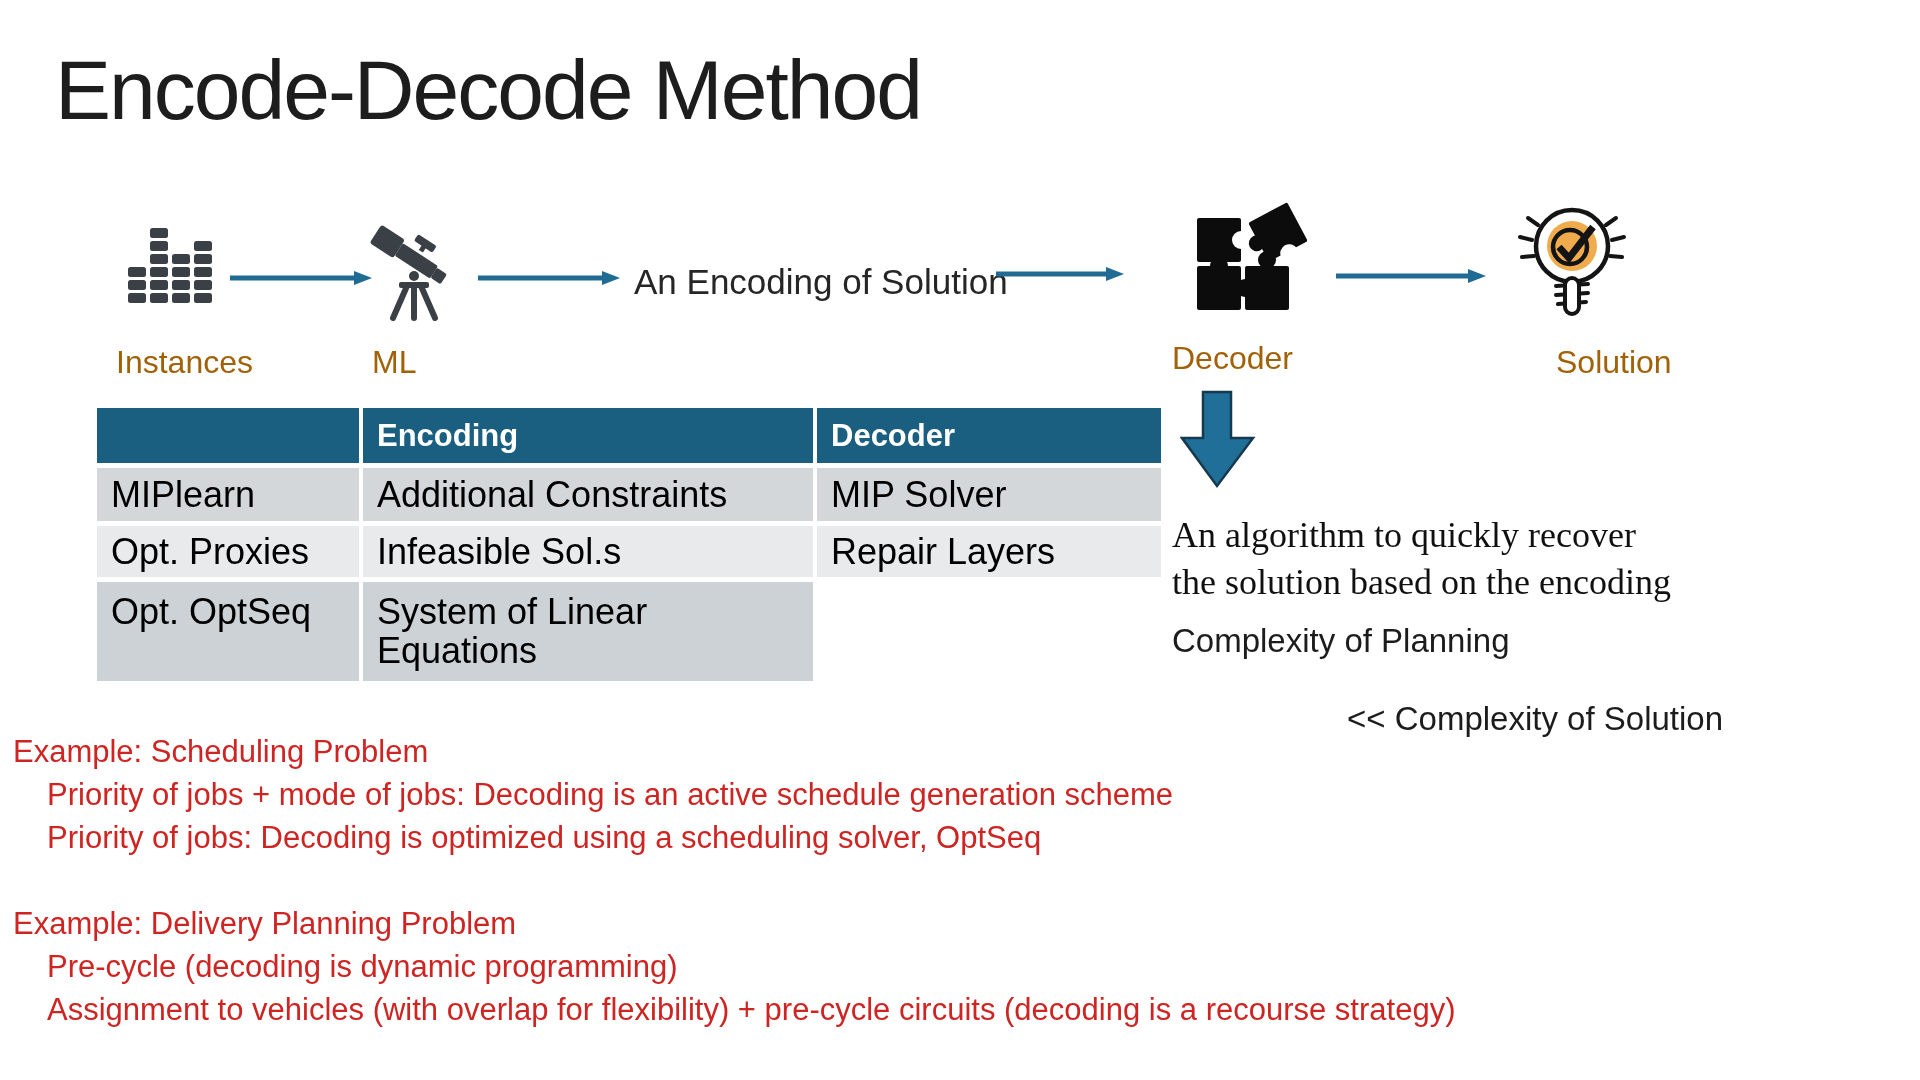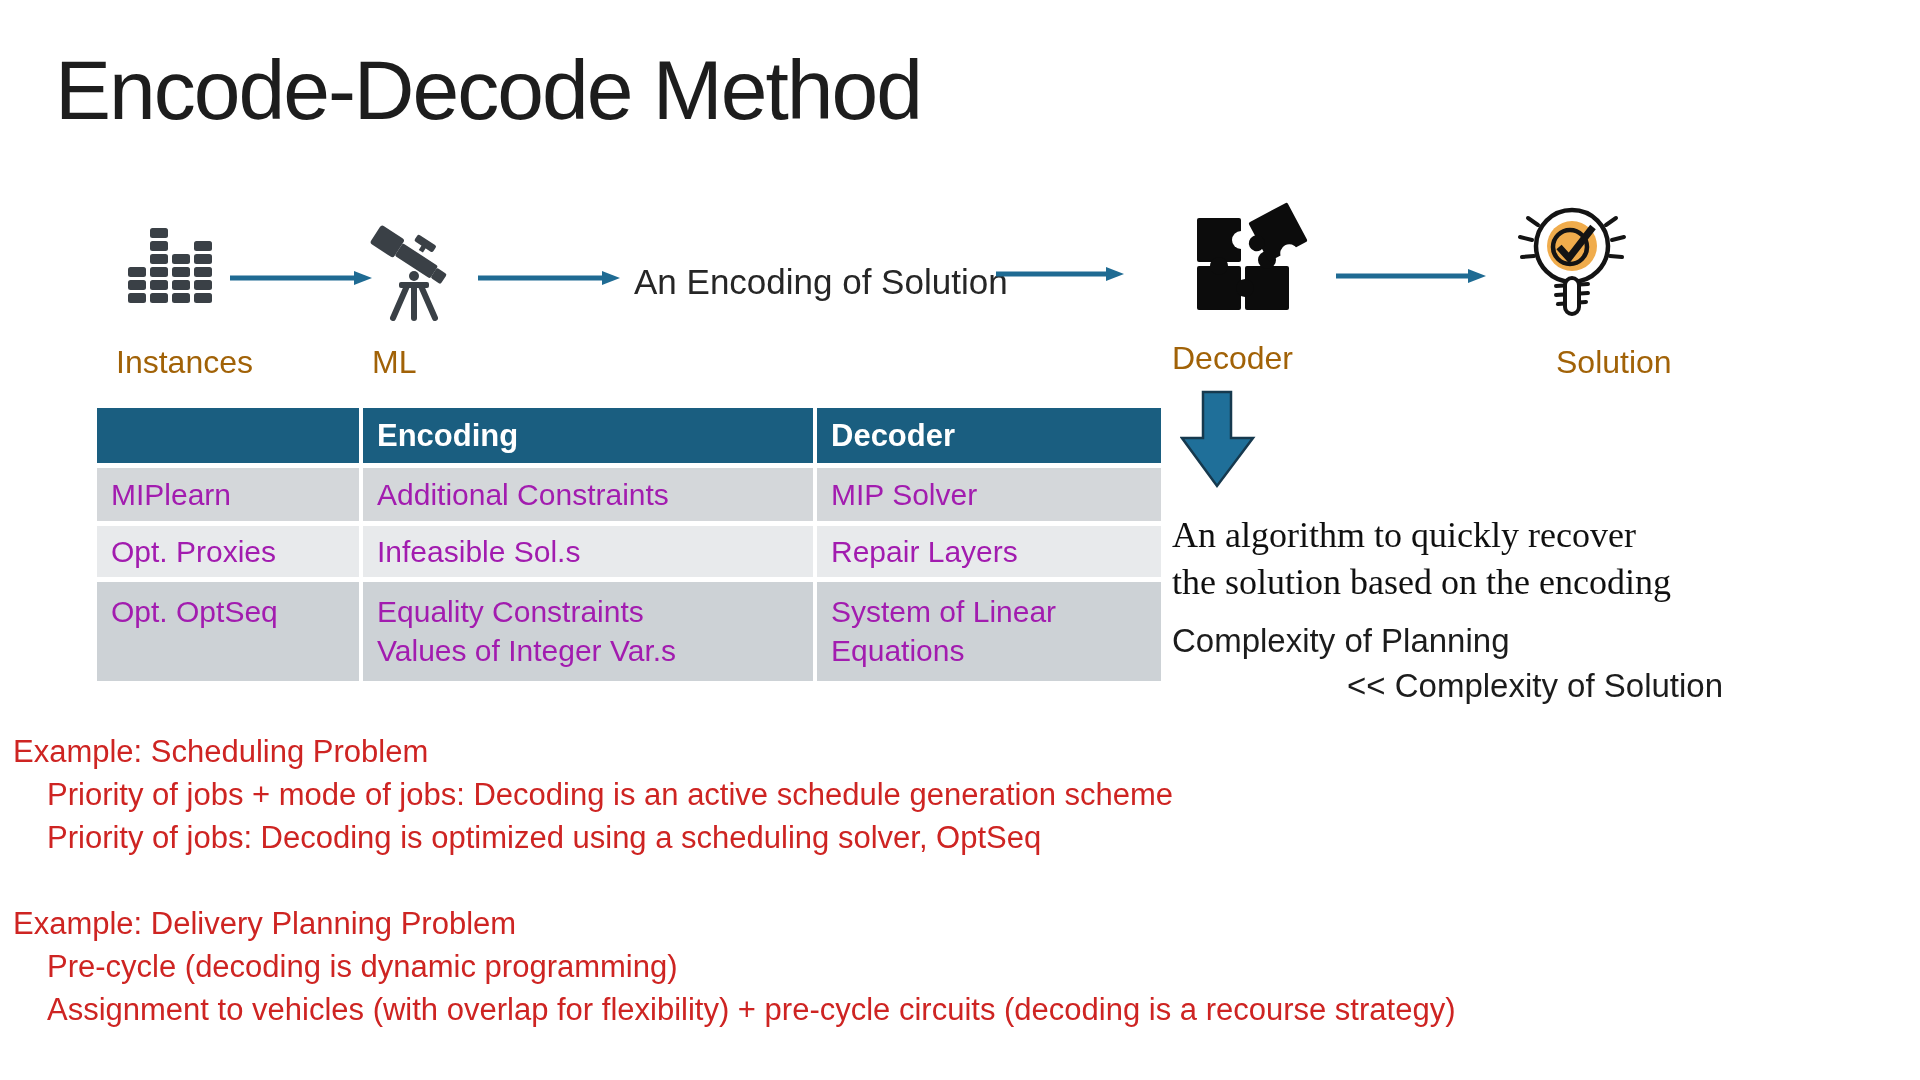--- a/index.html
+++ b/index.html
@@ -25,37 +25,37 @@
     left:97px;top:408px;width:1056px;
     display:grid;
     grid-template-columns:262px 450px 344px;
     grid-template-rows:55px 53px 51px 99px;
     gap:5px 4px;
     background:#ffffff;
   }
   .cell{
     display:flex;align-items:center;
     padding-left:14px;box-sizing:border-box;
-    font-size:30px;color:#a21caf;
+    font-size:36px;color:#000000;
   }
   .cell.hdr{background:#1A5E80;color:#ffffff;font-weight:bold;font-size:31px;}
   .cell.r1{background:#D4D7DA;}
   .cell.r2{background:#E8EAEC;}
   .cell.r3{background:#CDD2D6;flex-direction:column;align-items:flex-start;justify-content:flex-start;padding-top:10px;line-height:39px;}
 
   .serif-note{
     left:1172px;top:512px;
     font-family:"Liberation Serif", serif;
     font-size:36px;line-height:47px;color:#101010;white-space:nowrap;
   }
   .complexity{
     left:1172px;top:618px;
     font-size:33px;line-height:45px;color:#1c1c1c;white-space:nowrap;
   }
-  .complexity .l2{padding-left:175px;}
+  .complexity .l2{padding-left:175px;margin-top:33px;}
 
   .example-block{
     left:13px;
     font-size:31px;line-height:43px;color:#CE2422;white-space:nowrap;
   }
   .example-block .item{padding-left:34px;}
   .ex1{top:730px;}
   .ex2{top:902px;}
 </style>
 </head>
@@ -186,24 +186,20 @@
   <div class="cell r1">MIP Solver</div>
 
   <div class="cell r2">Opt. Proxies</div>
   <div class="cell r2">Infeasible Sol.s</div>
   <div class="cell r2">Repair Layers</div>
 
   <div class="cell r3">
     <span>Opt. OptSeq</span>
   </div>
   <div class="cell r3">
-    <span>Equality Constraints</span>
-    <span>Values of Integer Var.s</span>
-  </div>
-  <div class="cell r3">
     <span>System of Linear</span>
     <span>Equations</span>
   </div>
 </div>
 
 <svg class="abs" style="left:1180px;top:390px;" width="78" height="100" viewBox="0 0 78 100">
   <polygon points="23,2 51,2 51,48 73,48 37,96 2,48 23,48" fill="#1F6F99" stroke="#16394E" stroke-width="2.5" stroke-linejoin="miter"></polygon>
 </svg>
 
 <div class="abs serif-note">

